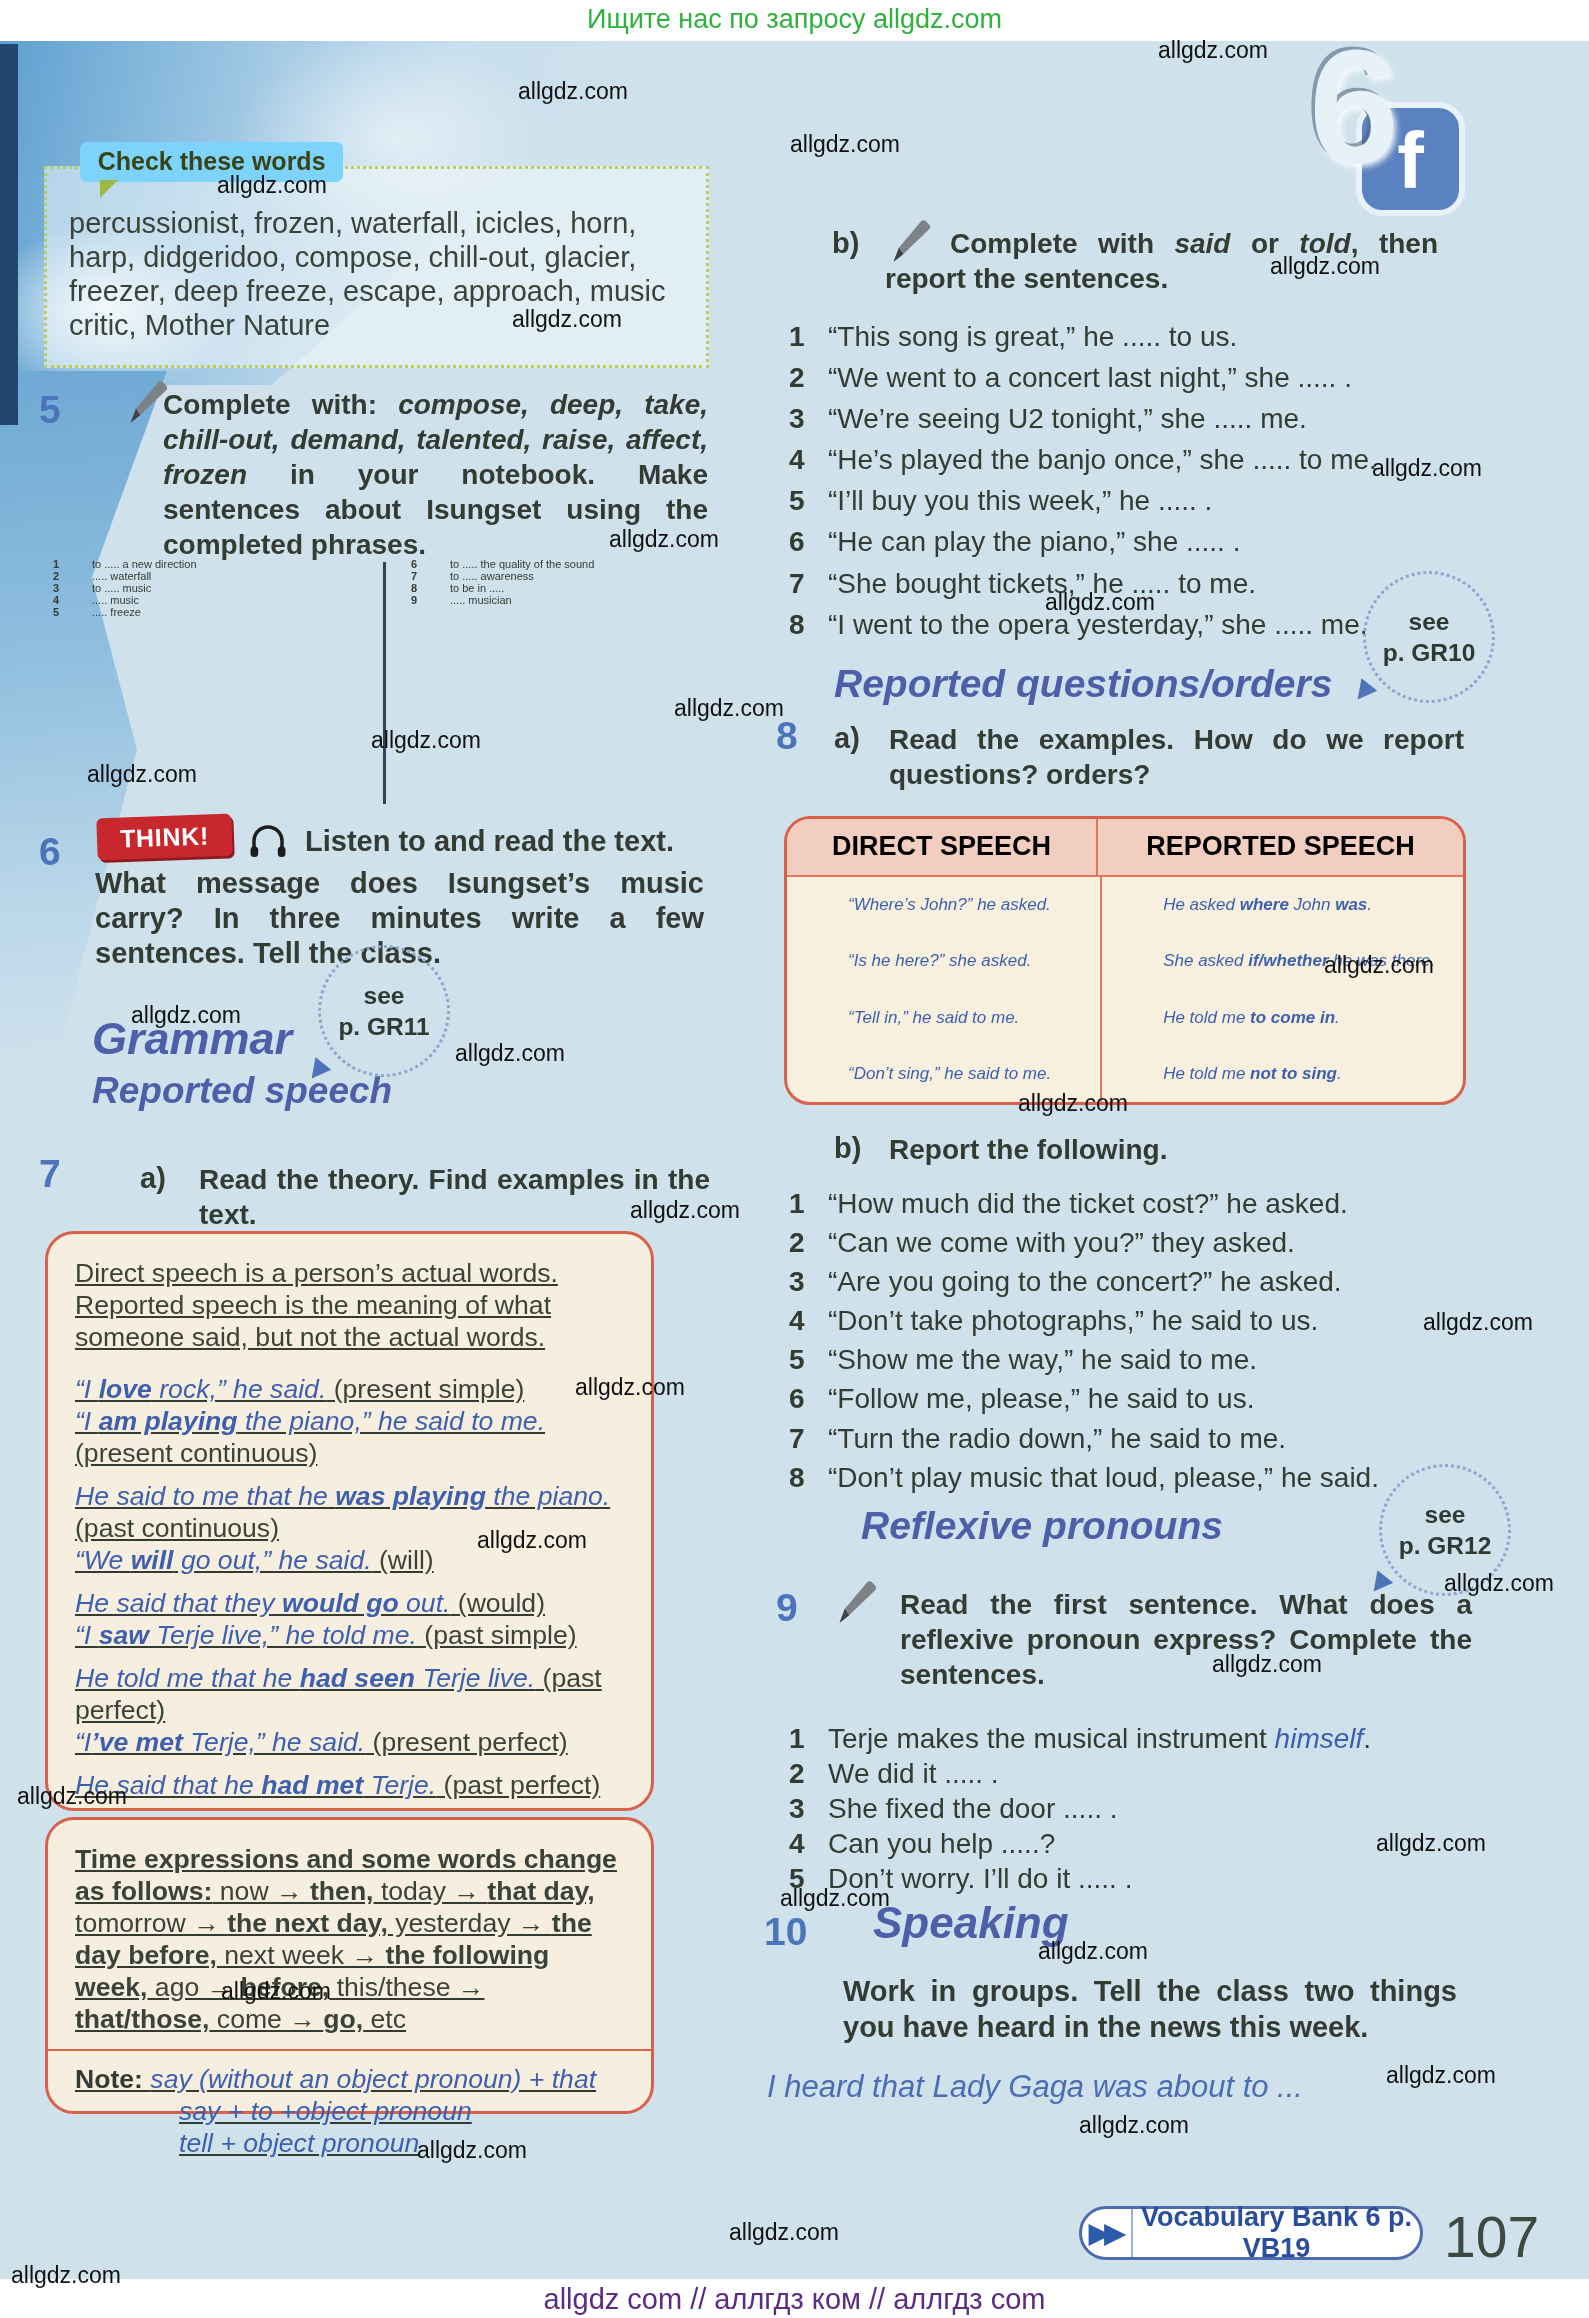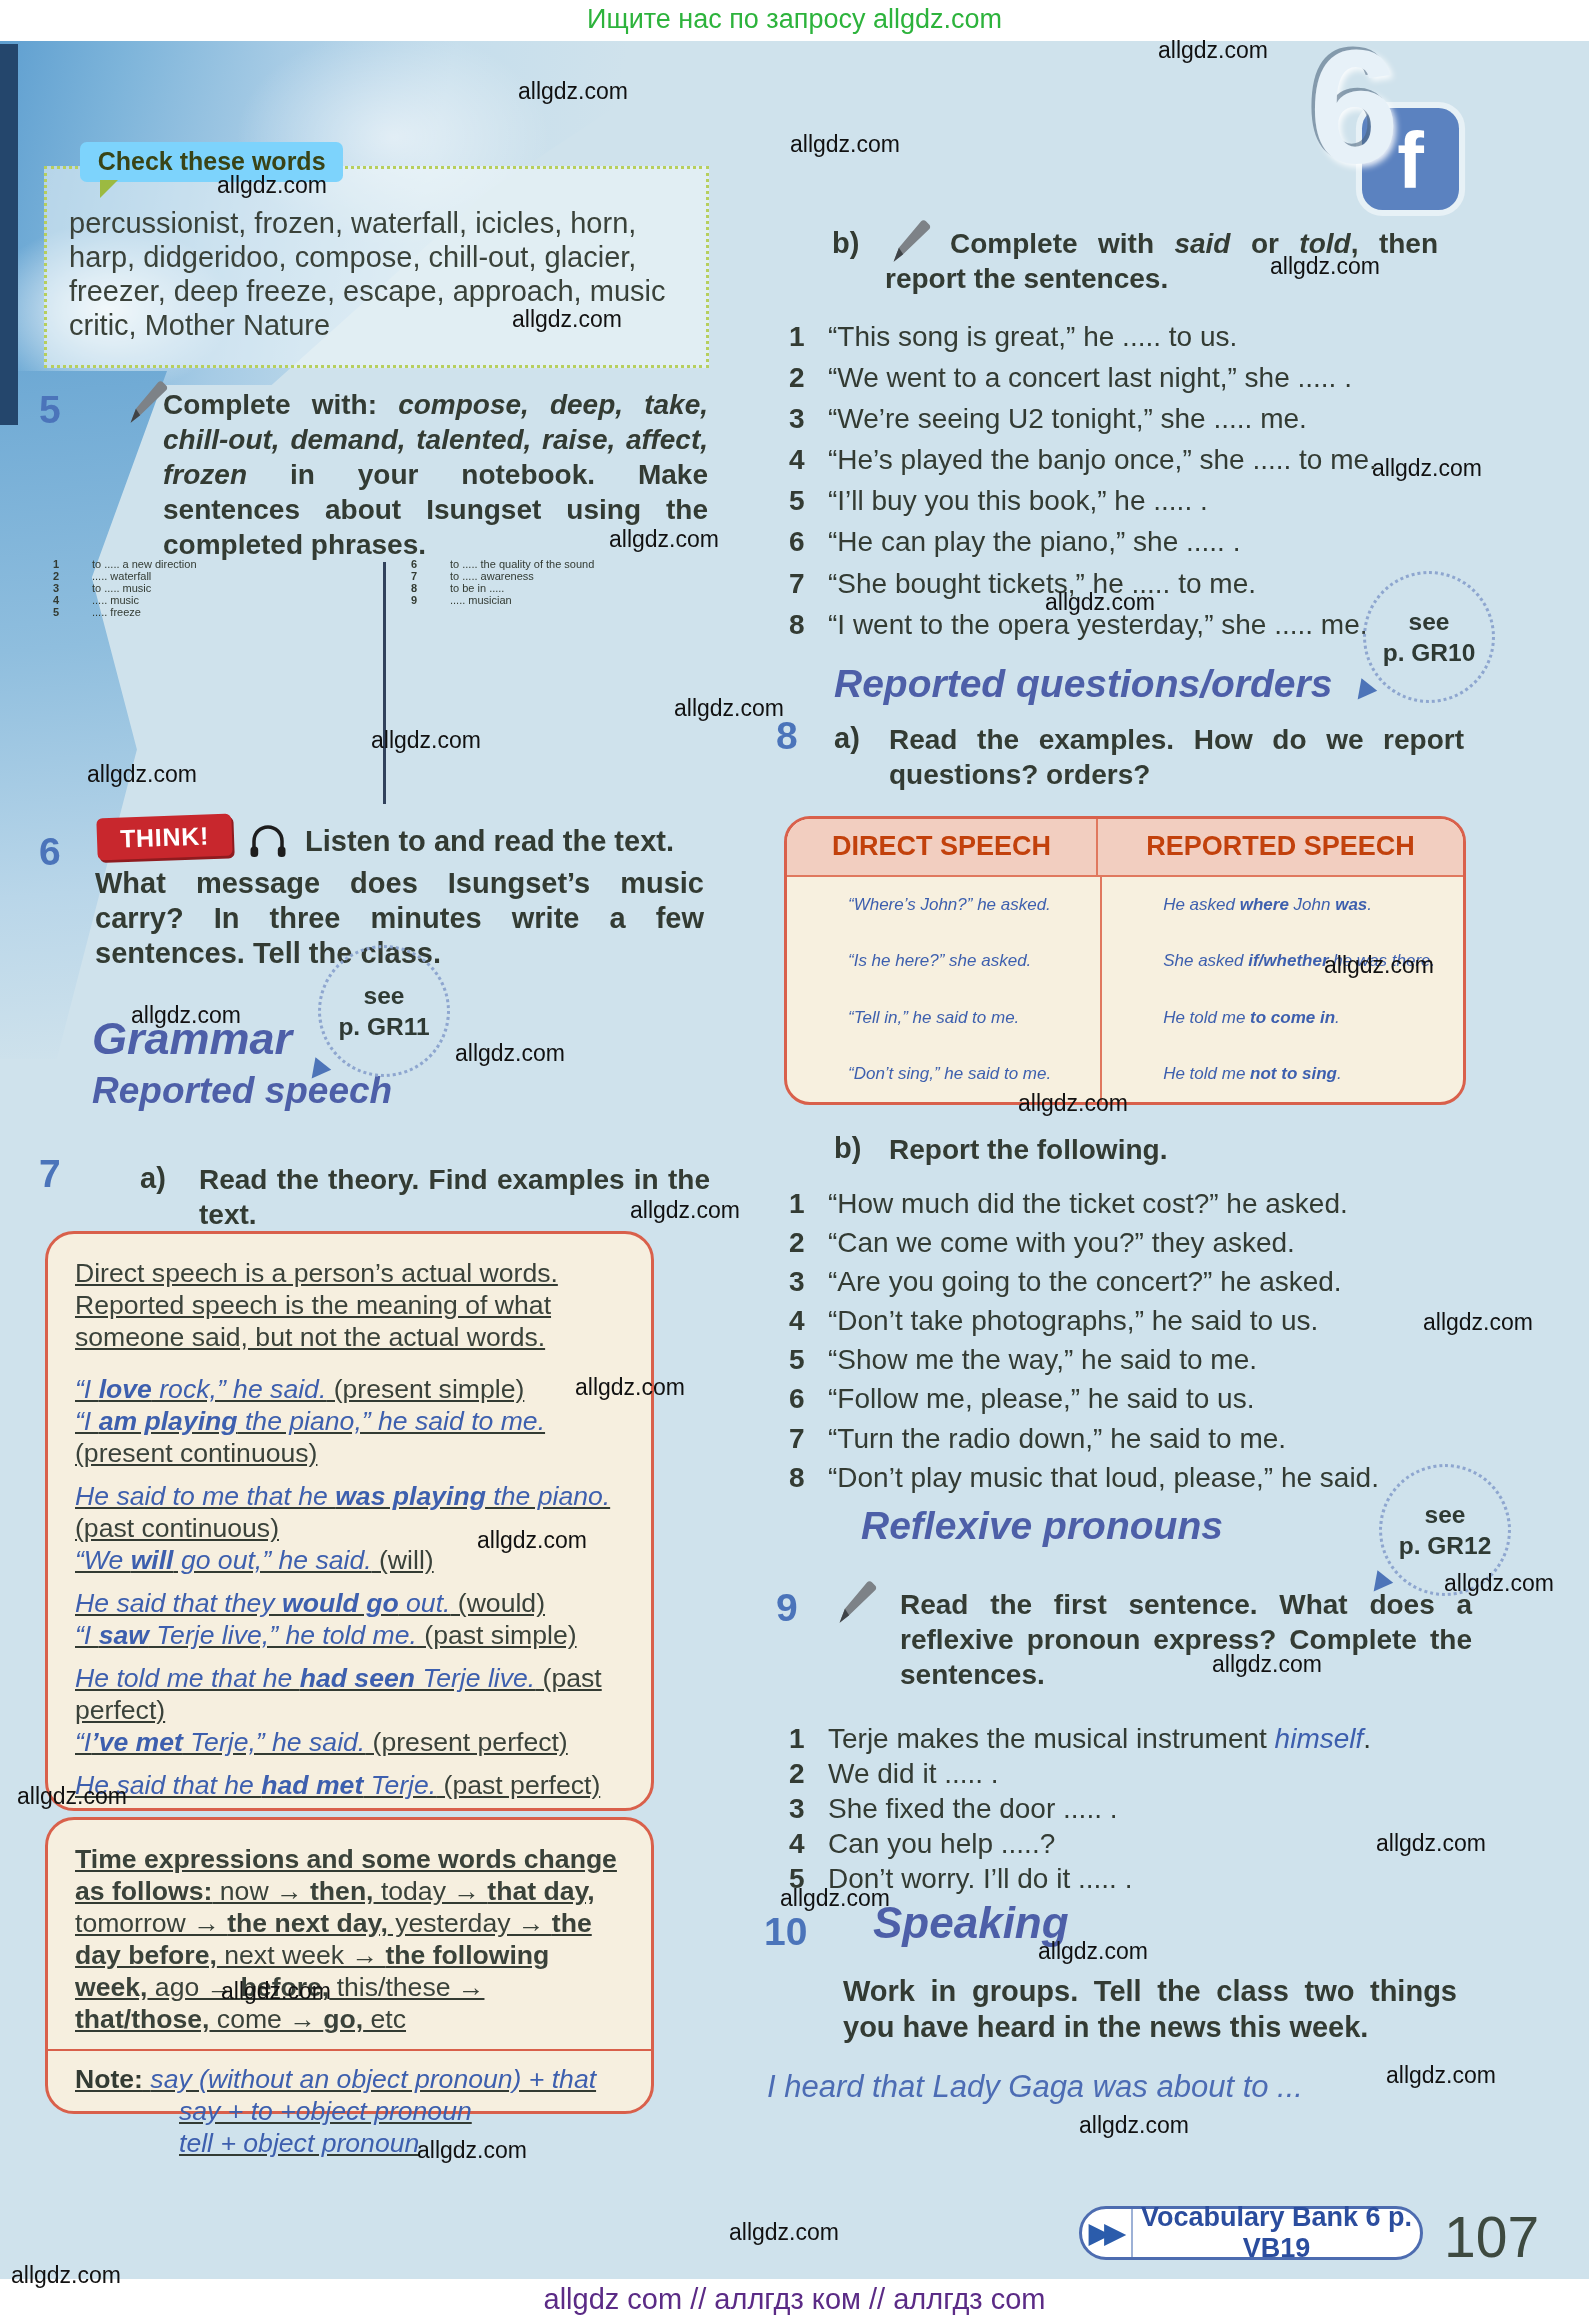--- a/index.html
+++ b/index.html
@@ -62,21 +62,21 @@
     z-index:3;display:flex;align-items:center;justify-content:center;box-shadow:0 0 0 6.1px rgba(255,255,255,.5);}
   .ftile span{color:#ffffff;font-size:80px;font-weight:bold;line-height:1;margin-top:4.1px;}
   .rlist .li{font-size:28px;line-height:35px;margin-bottom:6.1px;}
   .blist .li{font-size:28px;line-height:35px;margin-bottom:4.1px;}
   .nlist .li{font-size:28px;line-height:35px;}
   
   .dr-table{position:absolute;left:784px;top:816px;width:682px;border:3.4px solid #d9604b;border-radius:26px;
     background:#f7f0df;overflow:hidden;box-sizing:border-box;z-index:1;}
   .dr-head{display:flex;background:#f2cec0;border-bottom:2.7px solid #e0785e;}
   .dr-head .th{box-sizing:border-box;padding:12.3px 6.8px;display:flex;align-items:center;justify-content:center;
-    font-weight:bold;font-size:27px;color:#c2410c;}
+    font-weight:bold;font-size:27px;color:#000000;}
   .th.c1{width:46%;border-right:2.7px solid #e0785e;} .th.c2{width:54%;}
   .tr{display:flex;align-items:stretch;}
   .td{box-sizing:border-box;padding:8.2px 15px;font-size:17px;line-height:40px;margin-left:46px;}
   .td.c1{width:46%;border-right:2.7px solid #e0785e;} .td.c2{width:54%;}
   
   .vbtag{position:absolute;left:1079px;top:2206px;width:344px;height:54px;background:#ffffff;
     border:3.4px solid #4d6cb0;border-radius:27px;display:flex;align-items:center;z-index:2;box-sizing:border-box;}
   .vbi{width:49px;height:100%;display:flex;align-items:center;justify-content:center;
     border-right:2px solid #9db1d6;}
   .vbi span{color:#2b5cab;font-size:27px;font-weight:bold;letter-spacing:-5.4px;margin-right:4.1px;}
@@ -231,21 +231,21 @@
       <div class="li">
         <span class="num">3</span>
         <span class="txt">“We’re seeing U2 tonight,” she ..... me.</span>
       </div>
       <div class="li">
         <span class="num">4</span>
         <span class="txt">“He’s played the banjo once,” she ..... to me.</span>
       </div>
       <div class="li">
         <span class="num">5</span>
-        <span class="txt">“I’ll buy you this book,” he ..... .</span>
+        <span class="txt">“I’ll buy you this week,” he ..... .</span>
       </div>
       <div class="li">
         <span class="num">6</span>
         <span class="txt">“He can play the piano,” she ..... .</span>
       </div>
       <div class="li">
         <span class="num">7</span>
         <span class="txt">“She bought tickets,” he ..... to me.</span>
       </div>
       <div class="li">

